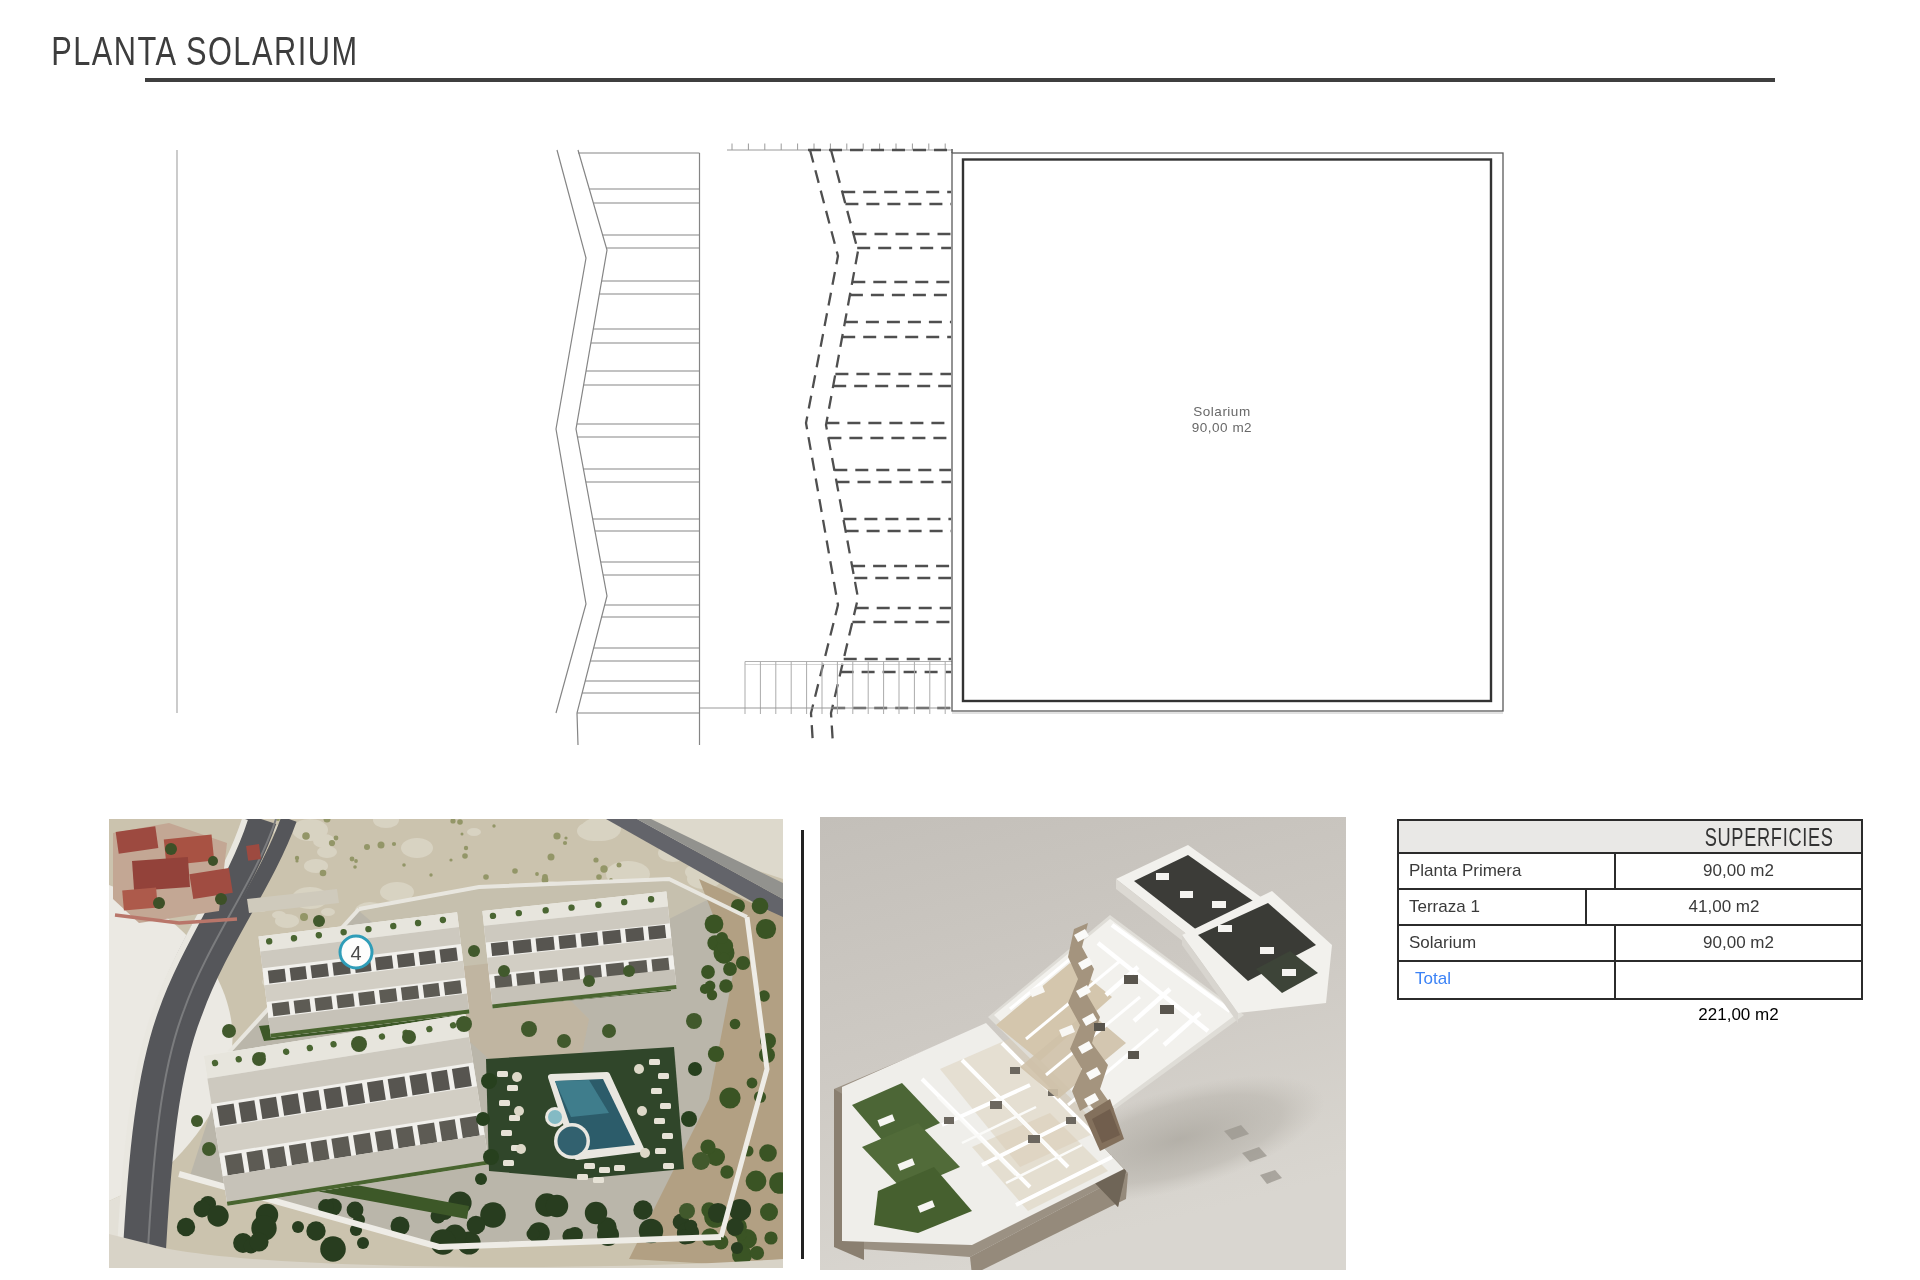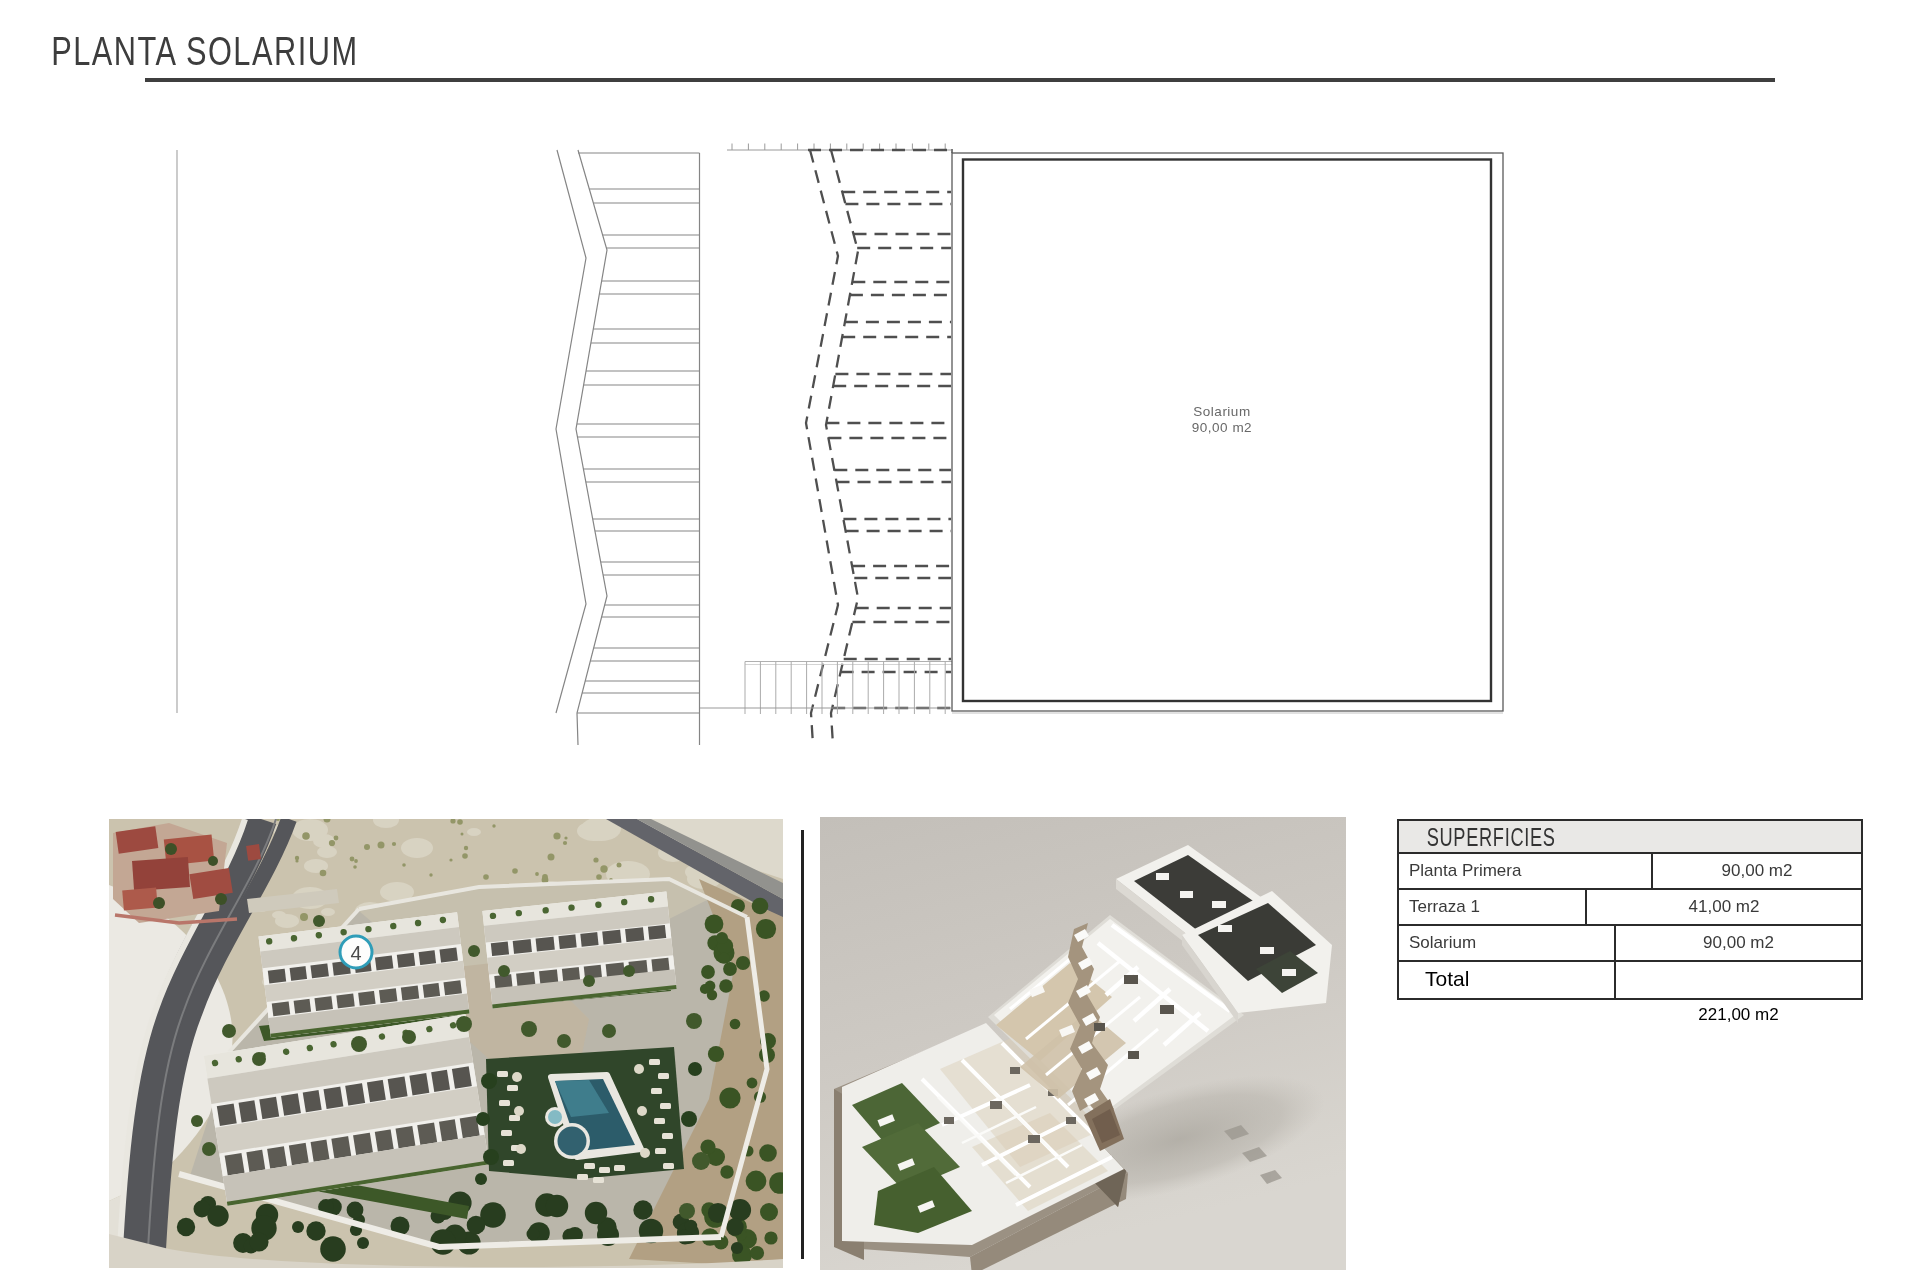--- a/index.html
+++ b/index.html
@@ -742,36 +742,36 @@
           <rect x="440" y="130" width="14" height="7"></rect>
           <rect x="462" y="152" width="14" height="7"></rect>
 </g>
 </g>
 
 </svg>
 
 <div class="abs" style="left:1397px;top:819px;width:466px;">
 
   <div style="box-sizing:border-box;height:35px;background:#e9e8e6;border:2px solid #2b2b2b;
-              text-align:left;font-size:26px;color:#333;line-height:32px;letter-spacing:1px;"><span style="display:inline-block;transform:scaleX(0.70);transform-origin:center;">SUPERFICIES</span></div>
+              text-align:right;font-size:26px;color:#333;line-height:32px;letter-spacing:1px;"><span style="display:inline-block;transform:scaleX(0.70);transform-origin:center;">SUPERFICIES</span></div>
 
   <div style="box-sizing:border-box;display:flex;height:36px;border:2px solid #2b2b2b;border-top:none;">
-    <div style="box-sizing:border-box;width:254px;border-right:2px solid #2b2b2b;font-size:17px;color:#3a3a3a;padding-left:10px;line-height:33px;">Planta Primera</div>
+    <div style="box-sizing:border-box;width:217px;border-right:2px solid #2b2b2b;font-size:17px;color:#3a3a3a;padding-left:10px;line-height:33px;">Planta Primera</div>
     <div style="box-sizing:border-box;flex:1;text-align:center;font-size:17px;color:#3a3a3a;line-height:33px;">90,00 m2</div>
   </div>
 
   <div style="box-sizing:border-box;display:flex;height:36px;border:2px solid #2b2b2b;border-top:none;">
     <div style="box-sizing:border-box;width:188px;border-right:2px solid #2b2b2b;font-size:17px;color:#3a3a3a;padding-left:10px;line-height:33px;">Terraza 1</div>
     <div style="box-sizing:border-box;flex:1;text-align:center;font-size:17px;color:#3a3a3a;line-height:33px;">41,00 m2</div>
   </div>
 
   <div style="box-sizing:border-box;display:flex;height:36px;border:2px solid #2b2b2b;border-top:none;">
     <div style="box-sizing:border-box;width:217px;border-right:2px solid #2b2b2b;font-size:17px;color:#3a3a3a;padding-left:10px;line-height:33px;">Solarium</div>
     <div style="box-sizing:border-box;flex:1;text-align:center;font-size:17px;color:#3a3a3a;line-height:33px;">90,00 m2</div>
   </div>
 
   <div style="box-sizing:border-box;display:flex;height:38px;border:2px solid #2b2b2b;border-top:none;">
-    <div style="box-sizing:border-box;width:217px;border-right:2px solid #2b2b2b;font-size:21px;color:#000000;padding-left:26px;line-height:34px;">Total</div>
+    <div style="box-sizing:border-box;width:217px;border-right:2px solid #2b2b2b;font-size:17px;color:#3b82f6;padding-left:16px;line-height:34px;">Total</div>
     <div style="box-sizing:border-box;flex:1;text-align:center;font-size:17px;color:#000000;line-height:34px;margin-top:36px;">221,00 m2</div>
   </div>
 </div>
 
 </div>
 
 </body></html>

